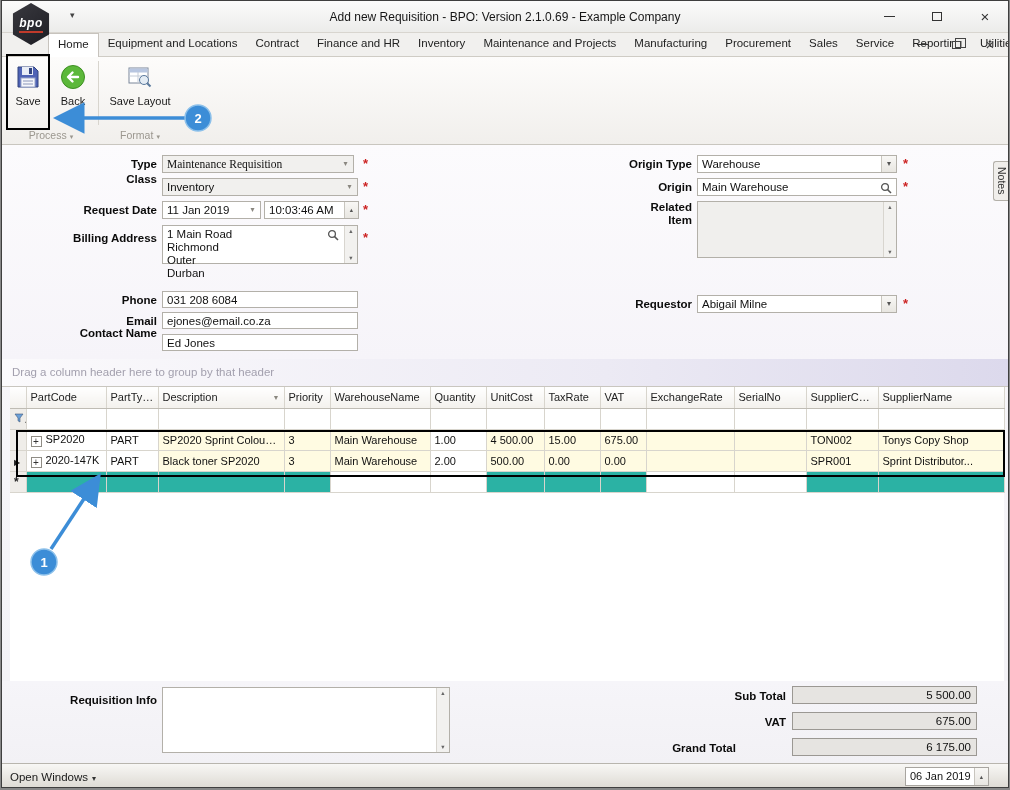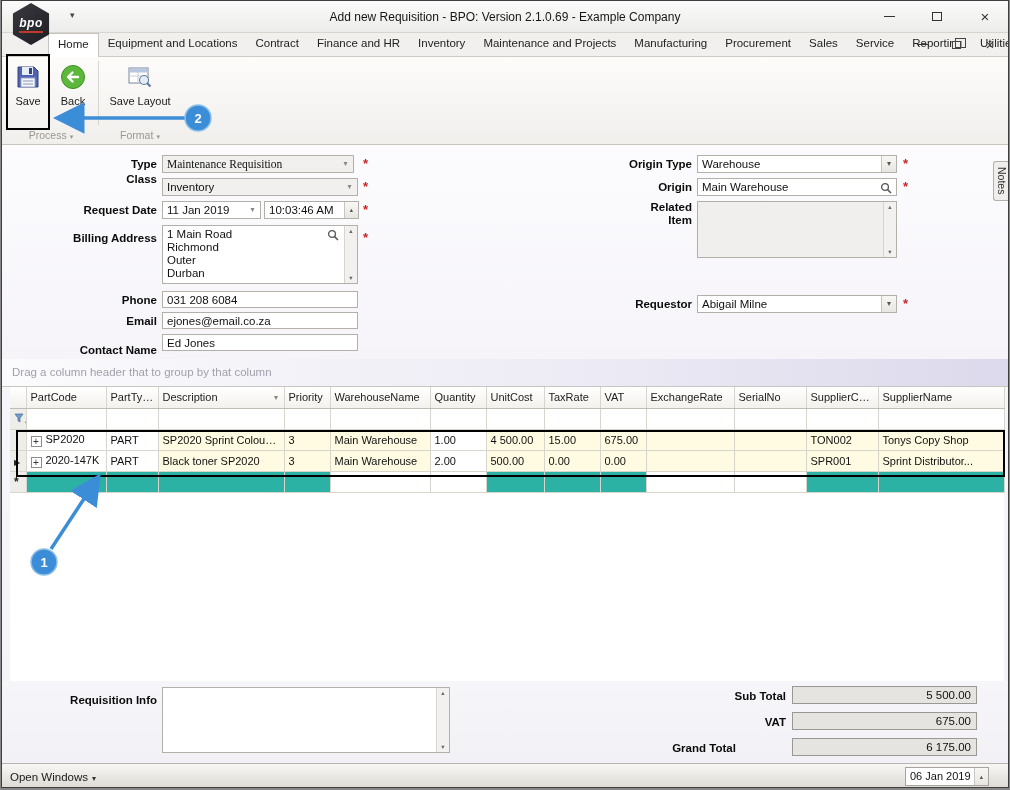--- a/index.html
+++ b/index.html
@@ -235,21 +235,21 @@
     <div class="field" style="left:262px; top:56px; width:95px;">
       <span>10:03:46 AM</span>
       <span class="spin">
           <span>▴</span>
           <span>▾</span>
         </span>
     </div>
     <div class="req" style="left:361px; top:56px;">*</div>
 
     <div class="flabel" style="left:0; top:84px; width:155px;padding-left:41px;">Billing Address</div>
-    <div class="mlbox" style="left:160px; top:80px; width:196px; height:59px;">
+    <div class="mlbox" style="left:160px; top:80px; width:196px; height:39px;">
       <div class="ml-text">1 Main Road
 Richmond
 Outer
 Durban</div>
       <svg class="mag" style="right:18px; top:3px;" width="12" height="12" viewBox="0 0 12 12">
         <circle cx="5" cy="5" r="3.4" fill="none" stroke="#555" stroke-width="1.3"></circle>
         <line x1="7.6" y1="7.6" x2="11" y2="11" stroke="#555" stroke-width="1.5"></line>
       </svg>
       <div class="ml-scroll">
         <div class="up">▴</div>
@@ -261,21 +261,21 @@
     <div class="flabel" style="left:0; top:146px; width:155px;">Phone</div>
     <div class="field" style="left:160px; top:146px; width:196px; height:17px;">
       <span>031 208 6084</span>
     </div>
 
     <div class="flabel" style="left:0; top:167px; width:155px;">Email</div>
     <div class="field" style="left:160px; top:167px; width:196px; height:17px;">
       <span>ejones@email.co.za</span>
     </div>
 
-    <div class="flabel" style="left:0; top:196px; width:155px;">Contact Name</div>
+    <div class="flabel" style="left:0; top:179px; width:155px;">Contact Name</div>
     <div class="field" style="left:160px; top:189px; width:196px; height:17px;">
       <span>Ed Jones</span>
     </div>
 
     <div class="flabel" style="left:535px; top:10px; width:155px;">Origin Type</div>
     <div class="field" style="left:695px; top:10px; width:200px;">
       <span>Warehouse</span>
       <span class="combo-arrow">▾</span>
     </div>
     <div class="req" style="left:901px; top:10px;">*</div>
@@ -305,21 +305,21 @@
     </div>
     <div class="req" style="left:901px; top:150px;">*</div>
   </div>
 
   <div class="notes-tab">
     <span>Notes</span>
   </div>
 
   <div class="gridarea">
     <div class="groupby">
-      <span>Drag a column header that to group by that column</span>
+      <span>Drag a column header here to group by that header</span>
     </div>
     <div class="grid-fill"></div>
     <table class="grid">
       <colgroup>
         <col style="width:16px">
           <col style="width:80px">
           <col style="width:52px">
           <col style="width:126px">
         <col style="width:46px">
           <col style="width:100px">

